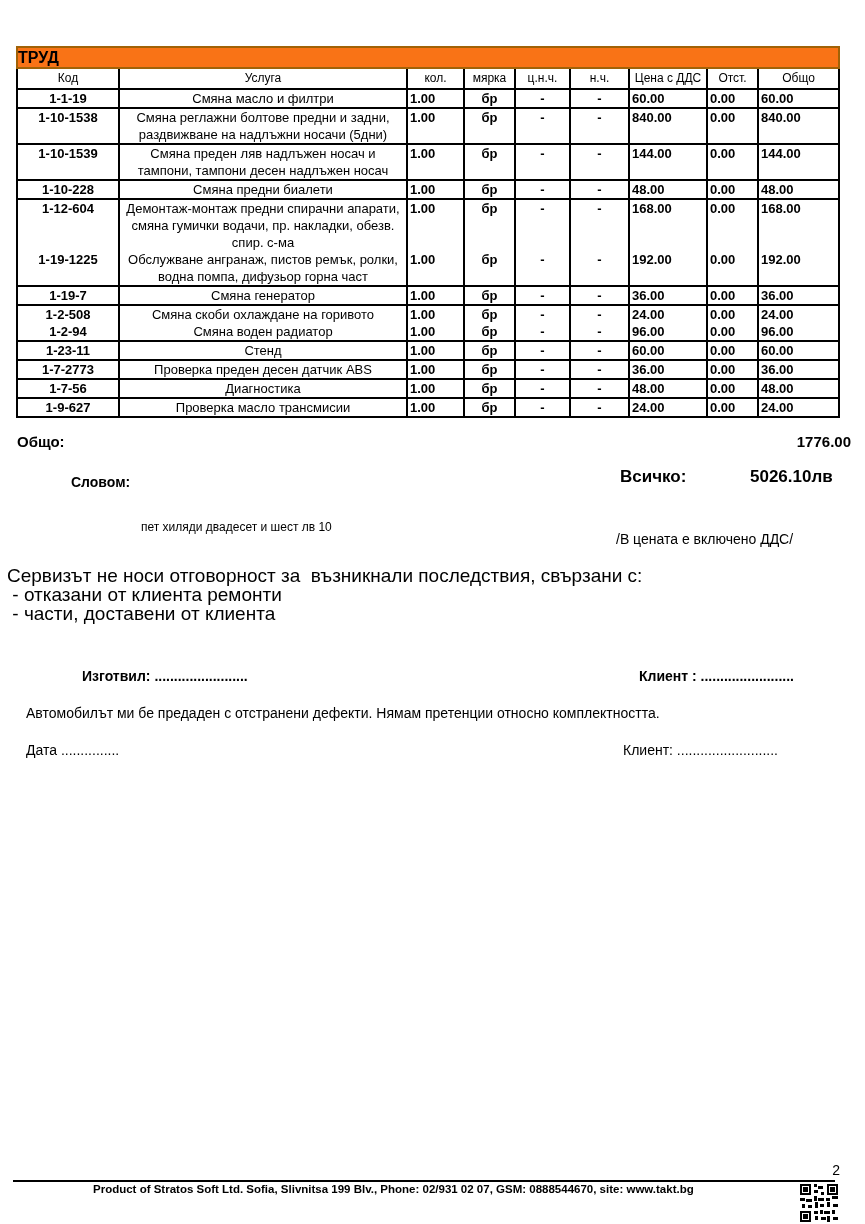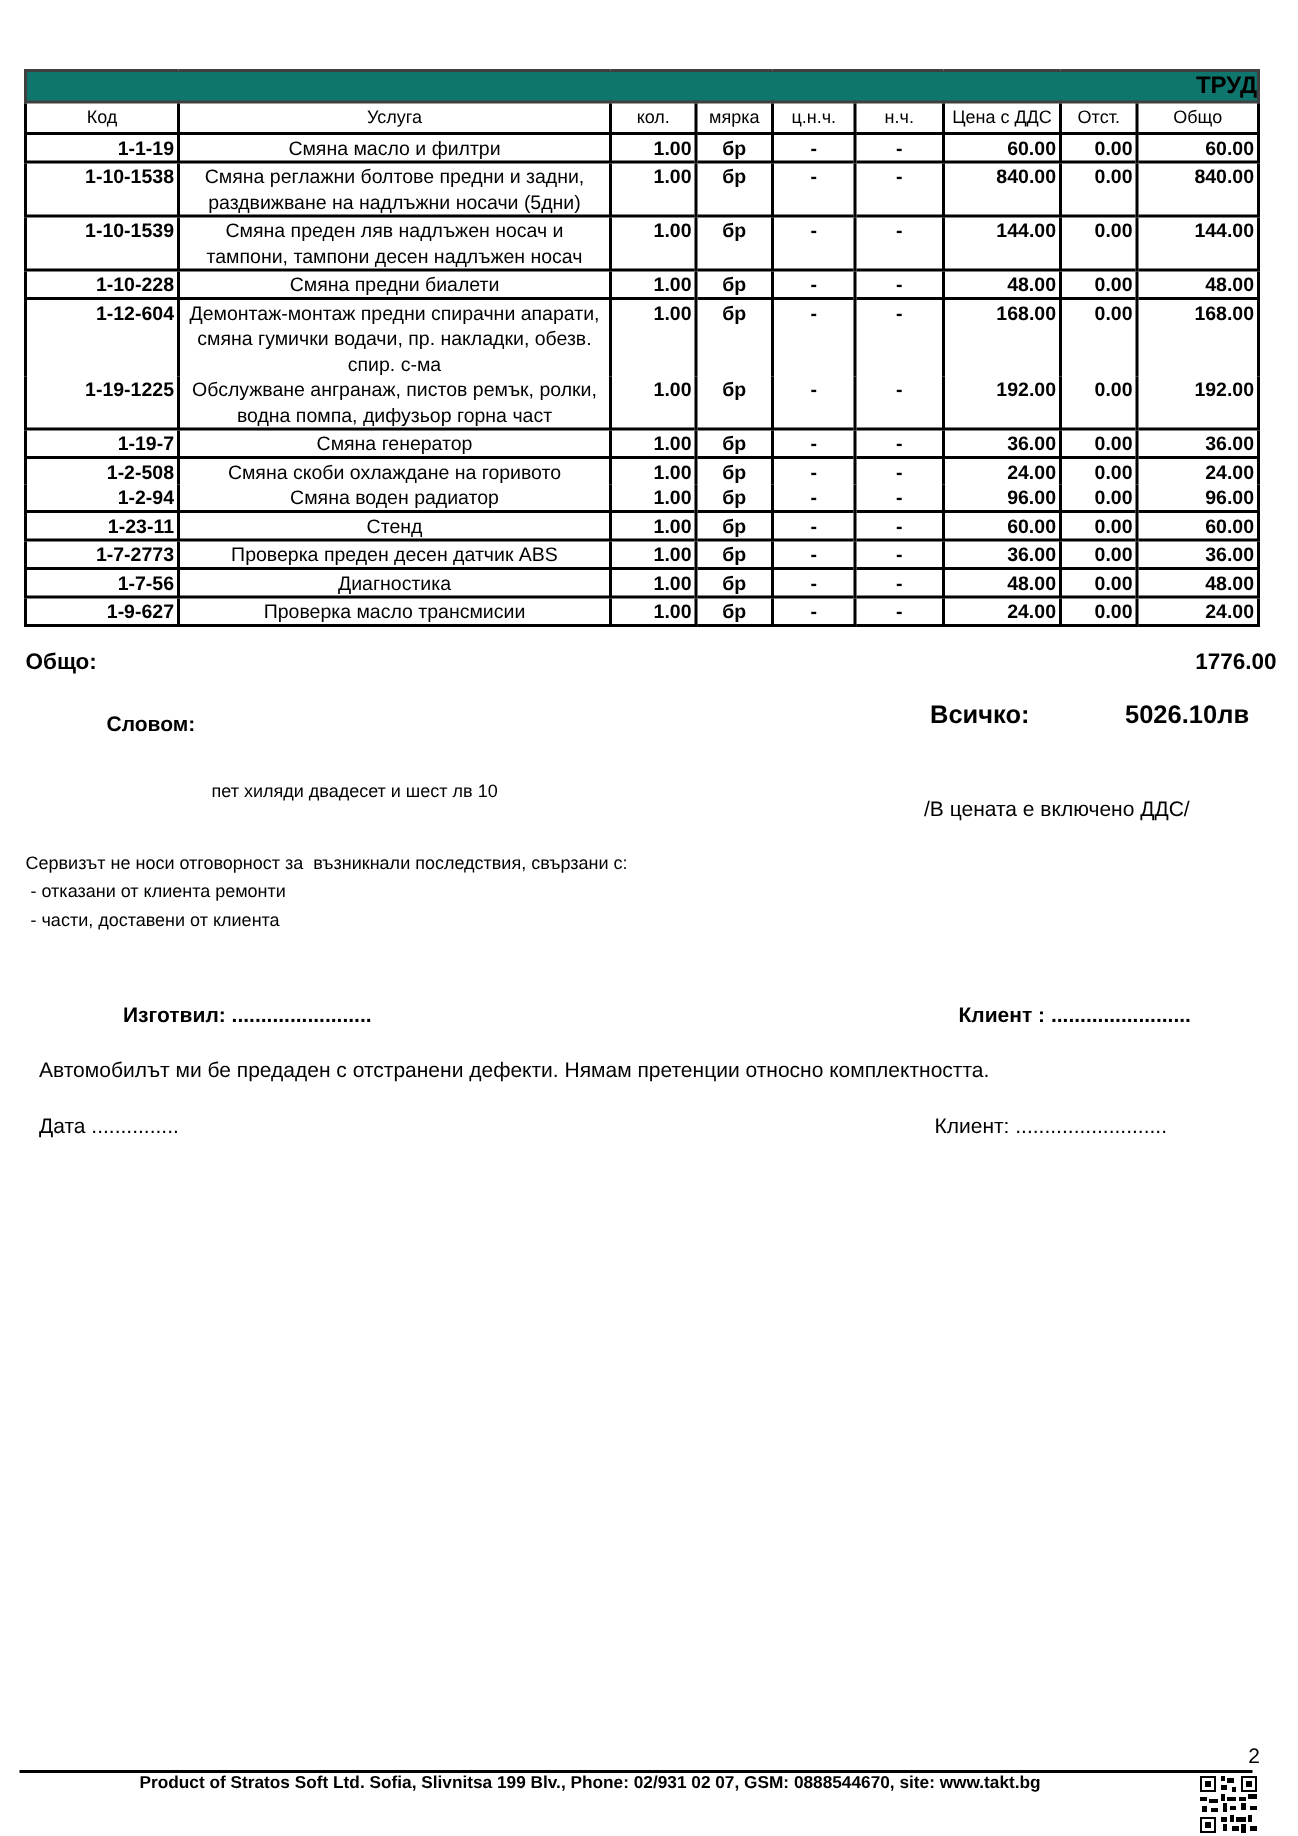--- a/index.html
+++ b/index.html
@@ -2,42 +2,42 @@
 <html><head>
 <meta charset="utf-8">
 <style>
   html, body { margin: 0; padding: 0; background: #ffffff; }
   body { width: 865px; height: 1224px; position: relative; overflow: hidden;
          font-family: "Liberation Sans", sans-serif; color: #000; }
 
   .labor-table { position: absolute; left: 16px; top: 46px; width: 822px;
                  border-collapse: collapse; table-layout: fixed; font-size: 13px; }
   .labor-table td, .labor-table th { padding: 0 2px; line-height: 17px; vertical-align: top; }
-  .title-row th { background: #0f766e; border: 2px solid #404040; font-size: 16px; font-weight: bold;
-                  text-align: right; line-height: 19px; height: 19px; padding: 0; }
+  .title-row th { background: #f97316; border: 2px solid #a16207; font-size: 16px; font-weight: bold;
+                  text-align: left; line-height: 19px; height: 19px; padding: 0; }
   .head-row th { font-weight: normal; font-size: 12px; text-align: center; border: 2px solid #000;
                  height: 19px; line-height: 19px; padding: 0; }
   .data-row td { border-left: 2px solid #000; border-right: 2px solid #000; }
   .data-row.sep td { border-top: 2px solid #000; }
   .data-row.last td { border-bottom: 2px solid #000; }
-  .c-code { font-weight: bold; text-align: right; }
+  .c-code { font-weight: bold; text-align: center; }
   .c-desc { text-align: center; }
-  .c-num  { font-weight: bold; text-align: right; }
+  .c-num  { font-weight: bold; }
   .c-ctr  { font-weight: bold; text-align: center; }
 
   .total-label { position: absolute; left: 17px; top: 433px; font-size: 15px; font-weight: bold; }
   .total-value { position: absolute; right: 14px; top: 433px; font-size: 15px; font-weight: bold; }
 
   .words-label { position: absolute; left: 71px; top: 474px; font-size: 14px; font-weight: bold; }
   .words-value { position: absolute; left: 141px; top: 473px; font-size: 12px; margin-top: 47px; }
   .grand-label { position: absolute; left: 620px; top: 467px; font-size: 17px; font-weight: bold; }
   .grand-value { position: absolute; left: 750px; top: 467px; font-size: 17px; font-weight: bold; }
   .vat-note { position: absolute; left: 616px; top: 531px; font-size: 14px; }
 
-  .disclaimer { position: absolute; left: 17px; top: 566px; font-size: 12px; line-height: 19px; }
+  .disclaimer { position: absolute; left: 7px; top: 566px; font-size: 19px; line-height: 19px; }
   .disclaimer div { white-space: pre; }
 
   .prepared { position: absolute; left: 62px; top: 668px; font-size: 14px; font-weight: bold; padding-left: 20px; }
   .client-sig { position: absolute; left: 639px; top: 668px; font-size: 14px; font-weight: bold; }
   .statement { position: absolute; left: 26px; top: 705px; font-size: 14px; }
   .date-line { position: absolute; left: 26px; top: 742px; font-size: 14px; }
   .client-sig2 { position: absolute; left: 623px; top: 742px; font-size: 14px; }
 
   .page-num { position: absolute; right: 25px; top: 1162px; font-size: 14px; }
   .footer-rule { position: absolute; left: 13px; top: 1180px; width: 822px; height: 2px; background: #000; }

